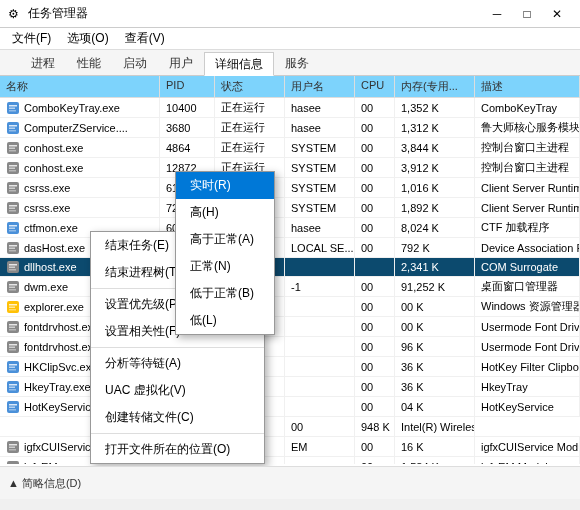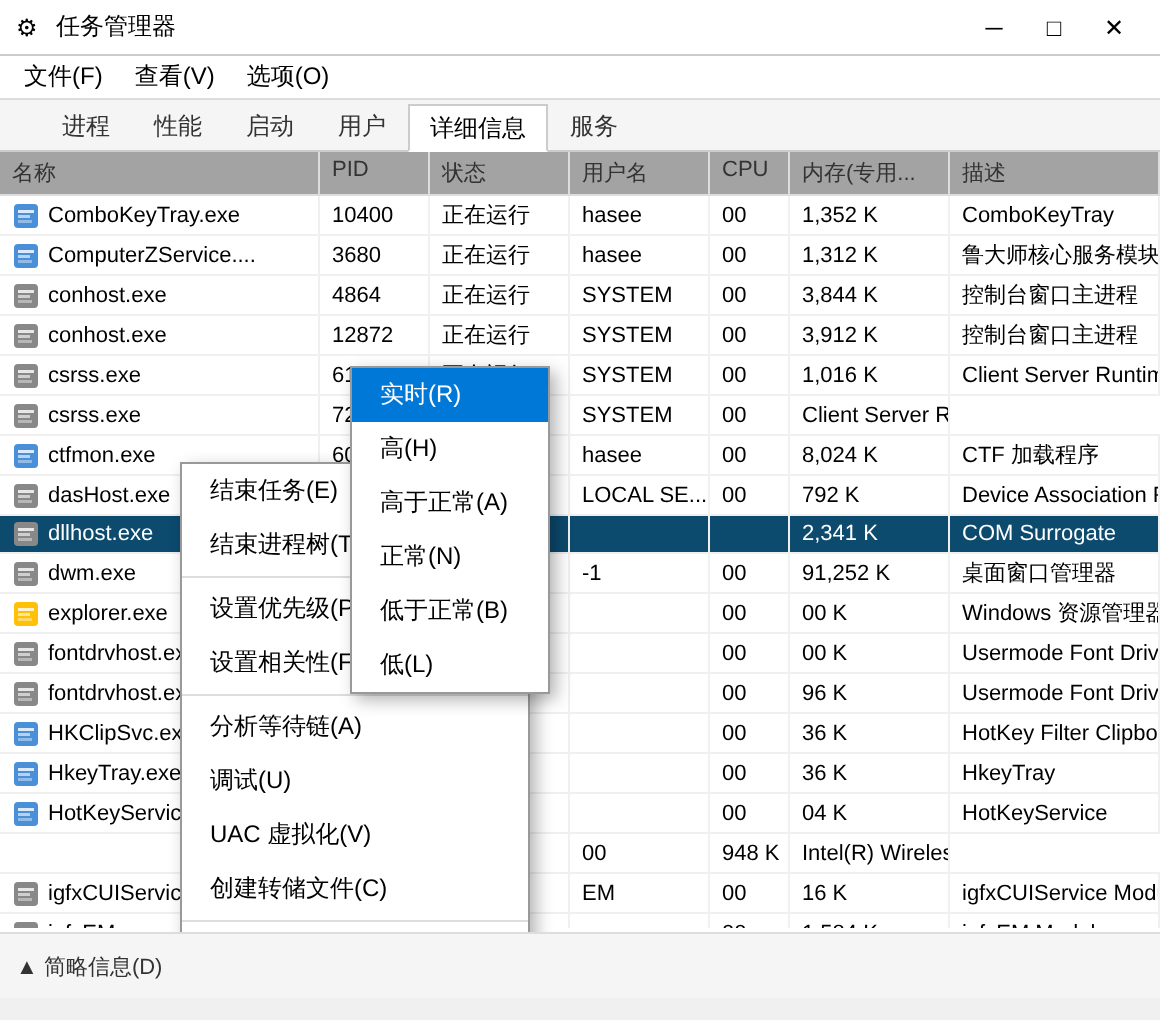--- a/index.html
+++ b/index.html
@@ -104,21 +104,21 @@
     
     .table-container {
       background: #fff;
       overflow: hidden;
       position: relative;
       height: 390px;
     }
     .table-header {
       display: grid;
       grid-template-columns: 160px 55px 70px 70px 40px 80px 1fr;
-      background: #a3a3a3;
+      background: #7dd3fc;
       border-bottom: 1px solid #ddd;
       position: sticky;
       top: 0;
     }
     .th {
       padding: 3px 6px;
       font-size: 11px;
       font-weight: normal;
       color: #333;
       border-right: 1px solid #ddd;
@@ -180,21 +180,21 @@
     .ctx-sep {
       border-top: 1px solid #ddd;
       margin: 2px 0;
     }
     .ctx-arrow { font-size: 10px; }
 
     
     .submenu {
       position: absolute;
       left: 175px;
-      top: 107px;
+      top: 95px;
       width: 100px;
       background: #fff;
       border: 1px solid #999;
       box-shadow: 3px 3px 8px rgba(0,0,0,0.3);
       z-index: 101;
       font-size: 12px;
     }
     .submenu-item {
       padding: 5px 14px;
       cursor: pointer;
@@ -227,22 +227,22 @@
   </div>
   <div class="title-bar-controls">
     <button class="title-btn">─</button>
     <button class="title-btn">□</button>
     <button class="title-btn close">✕</button>
   </div>
 </div>
 
 <div class="menu-bar">
   <span class="menu-item">文件(F)</span>
+  <span class="menu-item">选项(O)</span>
   <span class="menu-item">查看(V)</span>
-  <span class="menu-item">选项(O)</span>
 </div>
 
 <div class="tabs">
   <div class="tab">进程</div>
   <div class="tab">性能</div>
   <div class="tab">启动</div>
   <div class="tab">用户</div>
   <div class="tab active">详细信息</div>
   <div class="tab">服务</div>
 </div>
@@ -350,20 +350,21 @@
               <rect x="3" y="4" width="8" height="1.5" fill="white" opacity="0.8"></rect>
               <rect x="3" y="6.5" width="6" height="1.5" fill="white" opacity="0.6"></rect>
               <rect x="3" y="9" width="7" height="1.5" fill="white" opacity="0.4"></rect>
             </svg></span>
           <span>csrss.exe</span>
         </div>
         <div class="td">724</div>
         <div class="td">正在运行</div>
         <div class="td">SYSTEM</div>
         <div class="td">00</div>
+        <div class="td">1,892 K</div>
         <div class="td">Client Server Runtime ...</div>
       </div>
       <div class="table-row">
         <div class="td td-name">
           <span class="proc-icon"><svg width="14" height="14" viewBox="0 0 14 14">
               <rect x="1" y="1" width="12" height="12" rx="2" fill="#4a90d9"></rect>
               <rect x="3" y="4" width="8" height="1.5" fill="white" opacity="0.8"></rect>
               <rect x="3" y="6.5" width="6" height="1.5" fill="white" opacity="0.6"></rect>
               <rect x="3" y="9" width="7" height="1.5" fill="white" opacity="0.4"></rect>
             </svg></span>
@@ -577,21 +578,20 @@
     <div class="ctx-item">结束任务(E)</div>
     <div class="ctx-item">结束进程树(T)</div>
     <div class="ctx-sep"></div>
     <div class="ctx-item">
       <span>设置优先级(P)</span>
       <span class="ctx-arrow">▶</span>
     </div>
     <div class="ctx-item">设置相关性(F)</div>
     <div class="ctx-sep"></div>
     <div class="ctx-item">分析等待链(A)</div>
-    <div class="ctx-item">调试(U)</div>
     <div class="ctx-item">UAC 虚拟化(V)</div>
     <div class="ctx-item">创建转储文件(C)</div>
     <div class="ctx-sep"></div>
     <div class="ctx-item">打开文件所在的位置(O)</div>
 
   </div>
 
   <div class="submenu">
     <div class="submenu-item active-priority">实时(R)</div>
     <div class="submenu-item">高(H)</div>

